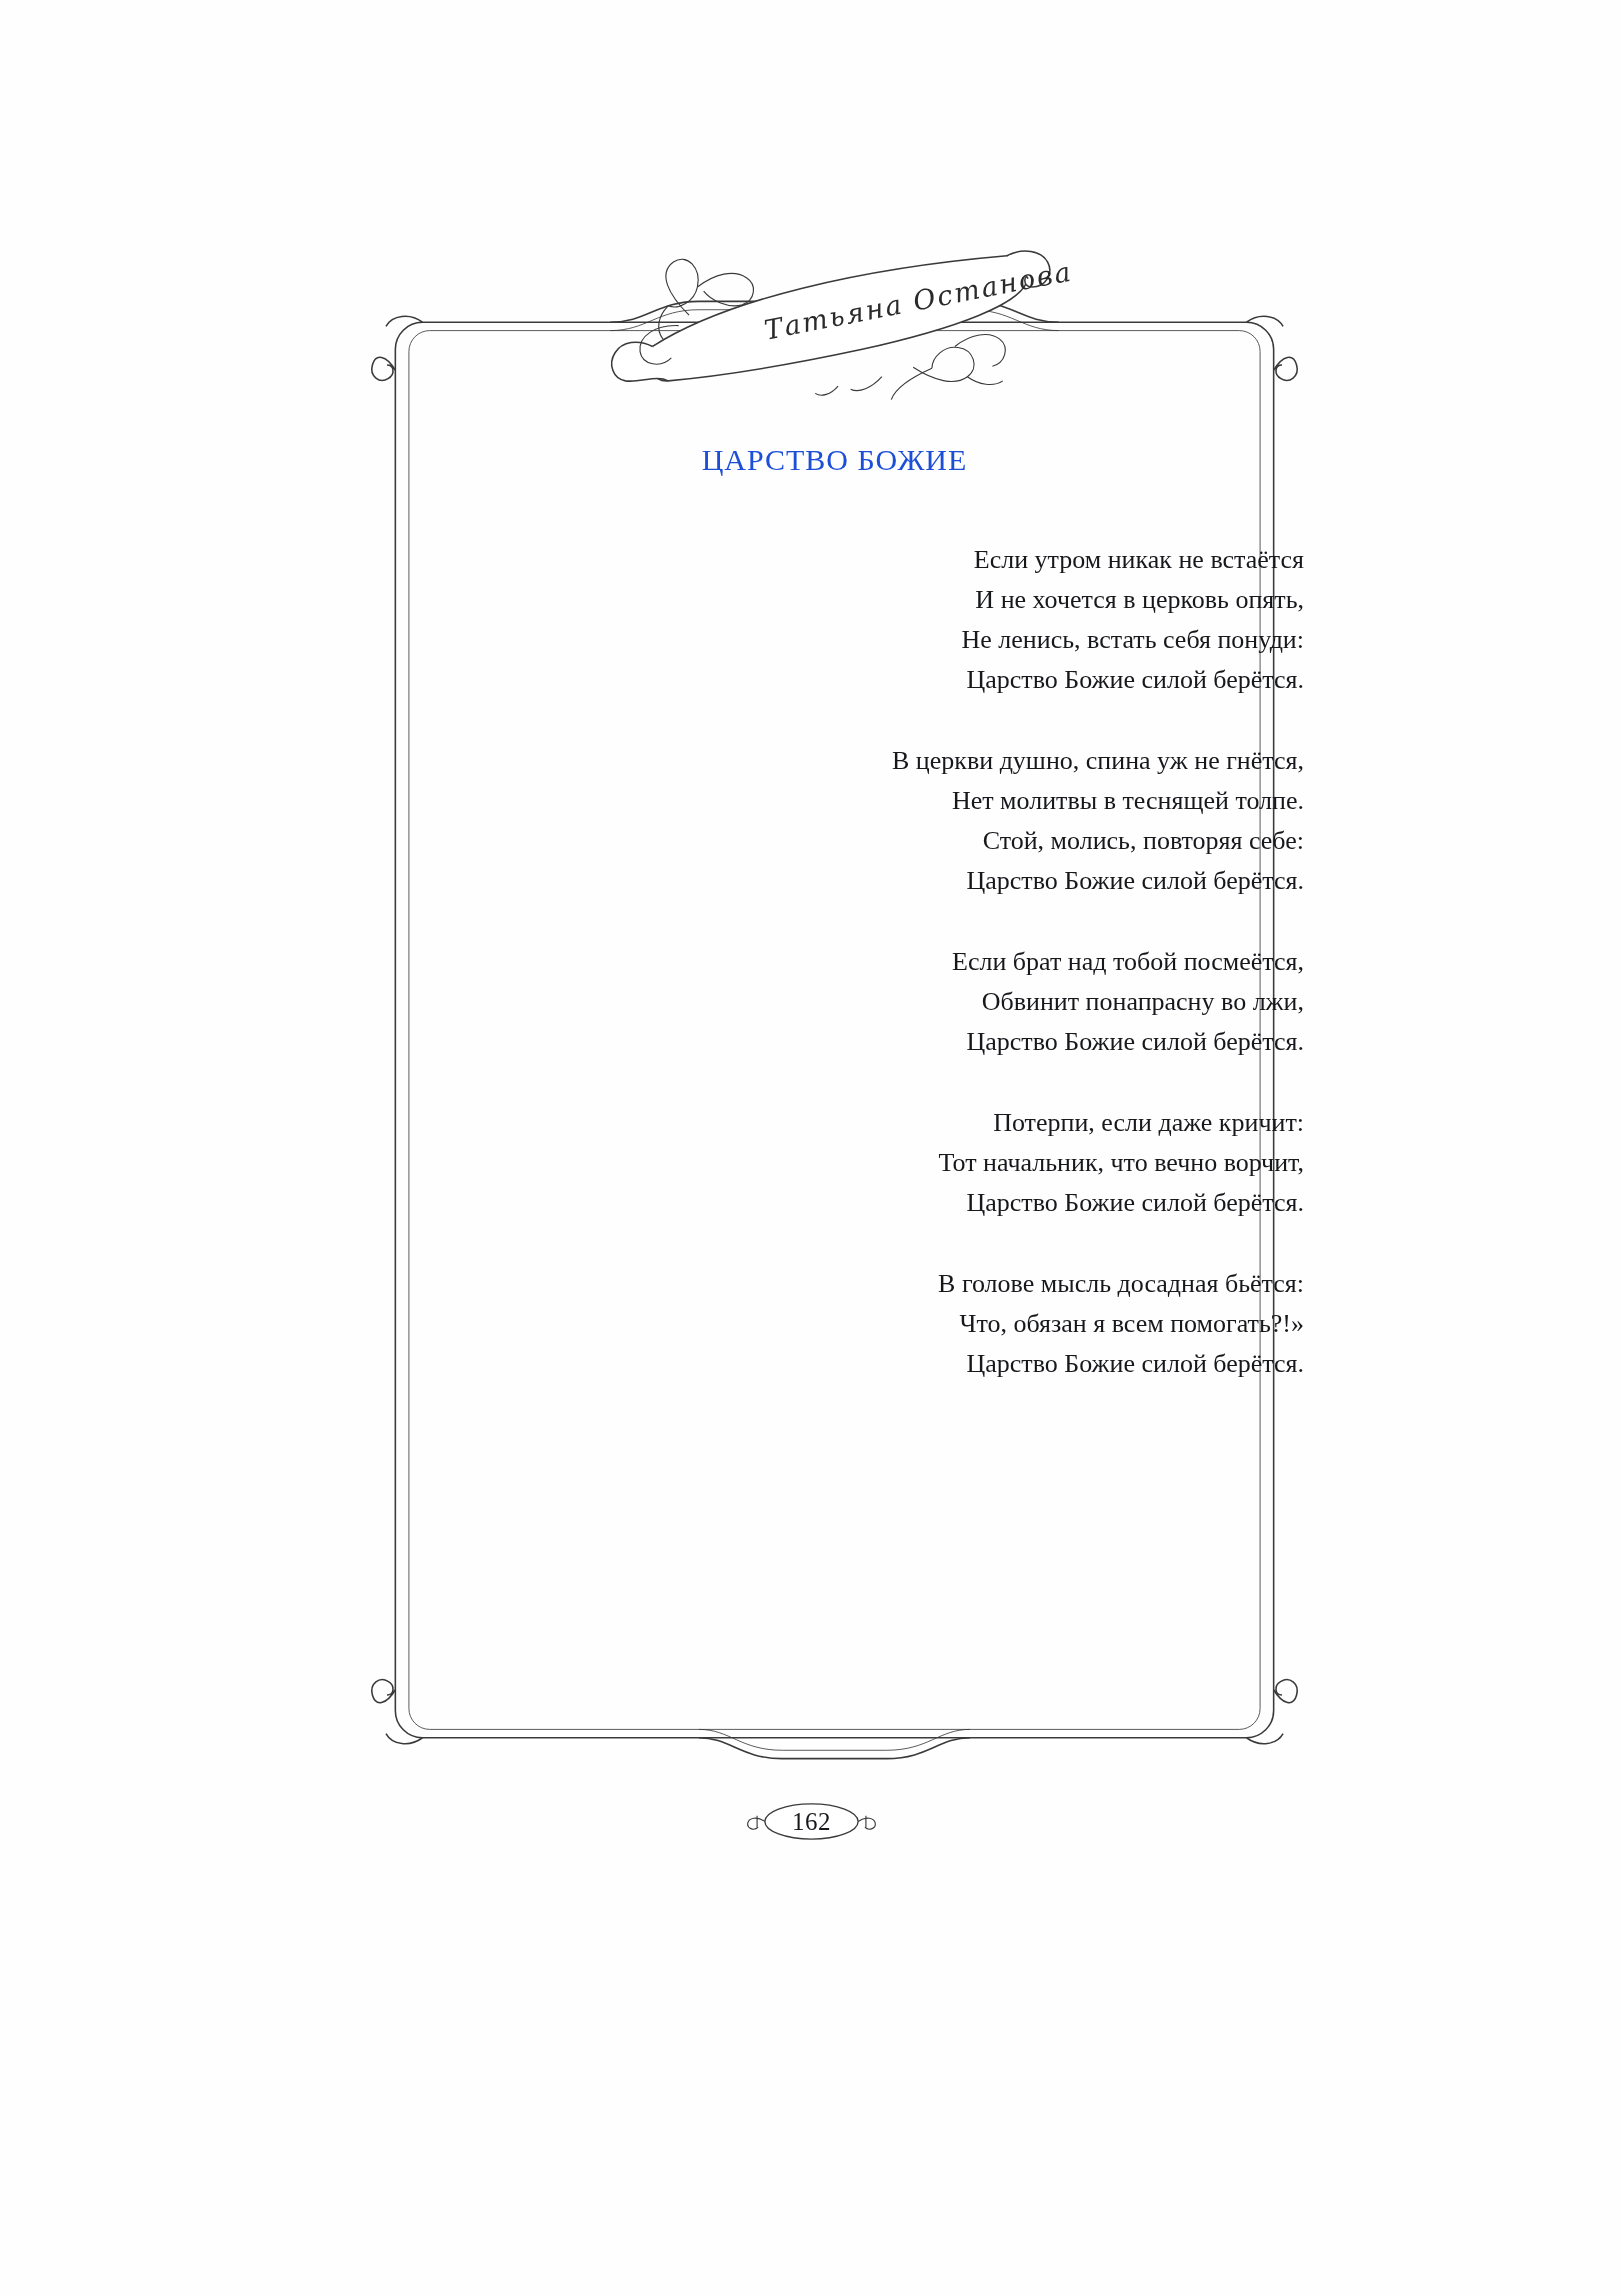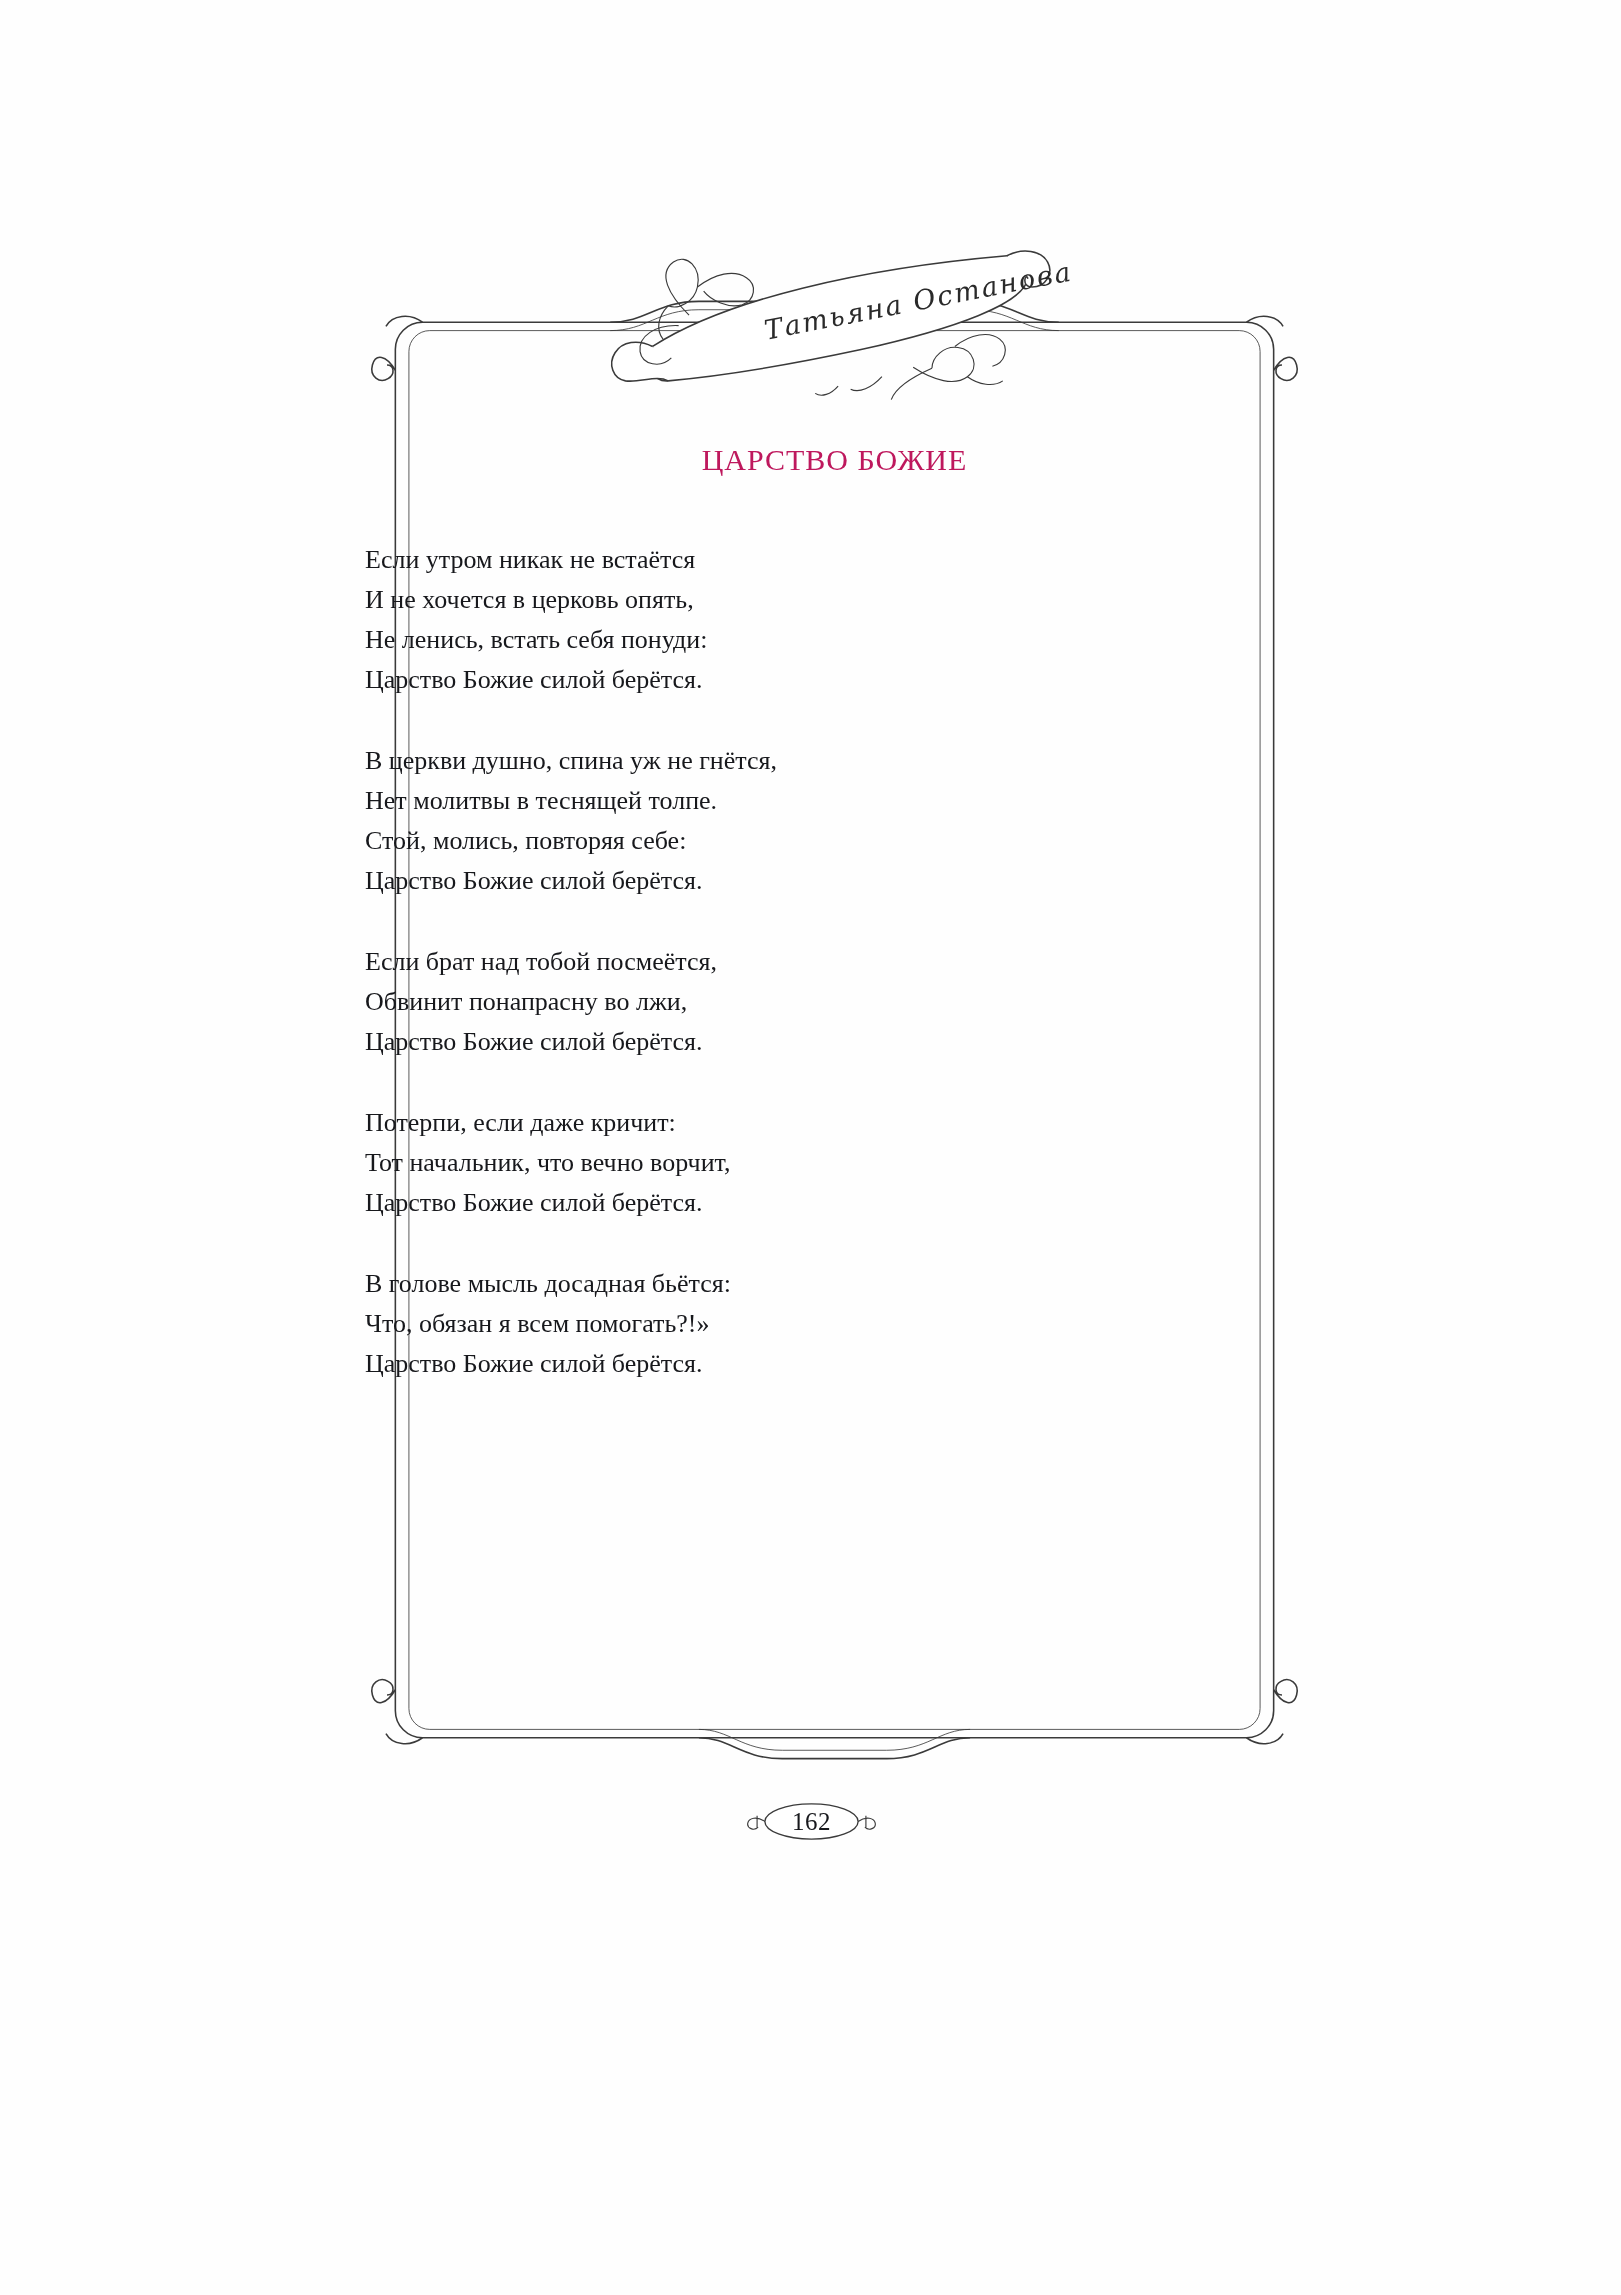--- a/index.html
+++ b/index.html
@@ -73,26 +73,27 @@
   .content {
     position: absolute;
     left: 365px;
     top: 443px;
     width: 939px;
   }
   .poem-title {
     text-align: center;
     font-size: 30px;
     letter-spacing: 1px;
-    color: #be185d;
+    color: #1d4ed8;
     font-weight: 400;
     margin: 0 0 63px 0;
     font-family: "Liberation Serif", "DejaVu Serif", serif;
   }
   .stanzas {
+    text-align: right;
   }
   .stanza {
     margin-bottom: 41px;
   }
   .stanza:last-child { margin-bottom: 0; }
   .line {
     font-size: 26px;
     line-height: 40px;
     color: #17181c;
     white-space: pre;

